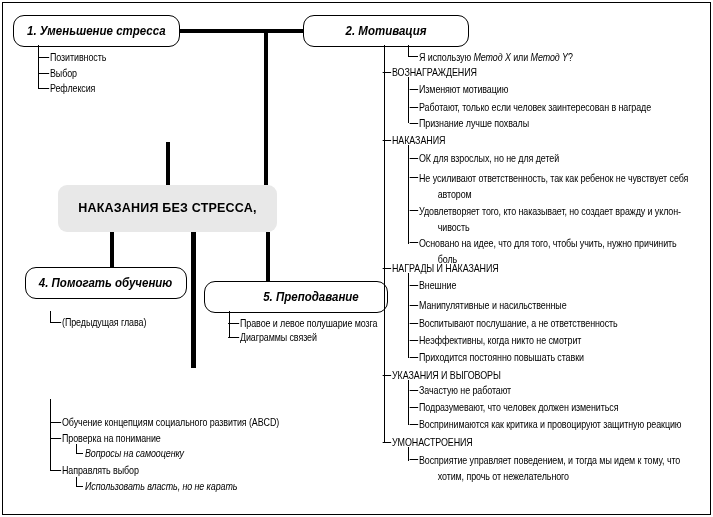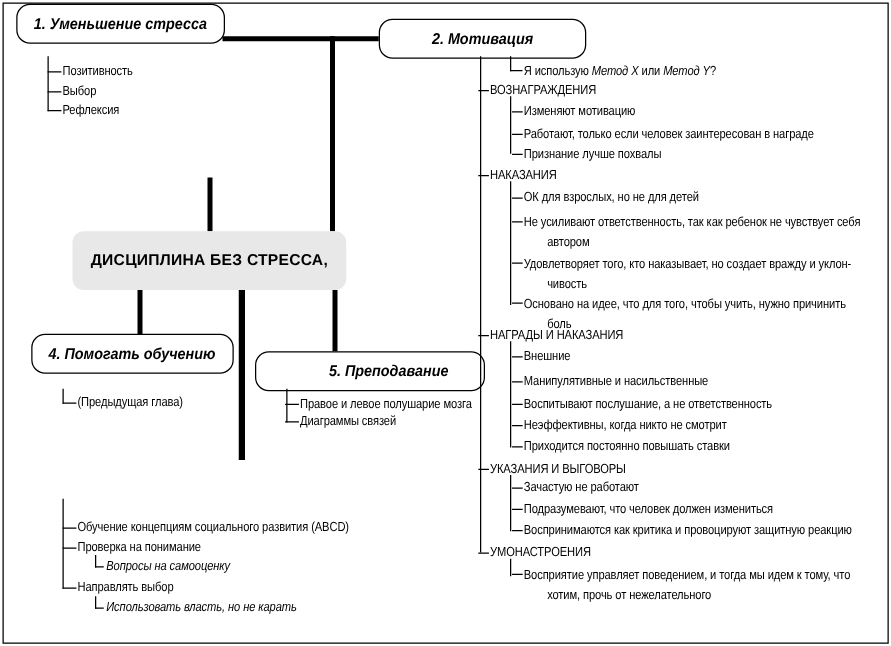--- a/index.html
+++ b/index.html
@@ -33,28 +33,28 @@
 <div class="page">
   <div class="frame"></div>
 
   <div class="thick" style="left:178px;top:29px;width:125px;height:4px;"></div>
   <div class="thick" style="left:264px;top:29px;width:4px;height:156px;"></div>
   <div class="thick" style="left:166px;top:142px;width:4px;height:43px;"></div>
   <div class="thick" style="left:110px;top:232px;width:4px;height:49px;"></div>
   <div class="thick" style="left:191px;top:232px;width:4.5px;height:136px;"></div>
   <div class="thick" style="left:266px;top:232px;width:4px;height:49px;"></div>
 
-  <div class="box" style="left:13px;top:3px;width:165px;height:30px;">
+  <div class="box" style="left:13px;top:15px;width:165px;height:30px;">
     <span class="t">1. Уменьшение стресса</span>
   </div>
   <div class="box" style="left:303px;top:15px;width:164px;height:30px;">
     <span class="t">2. Мотивация</span>
   </div>
   <div class="gray" style="left:58px;top:185px;width:219px;height:47px;">
-    <span>ДИСЦИПЛИНА БЕЗ СТРЕССА,</span>
+    <span>НАКАЗАНИЯ БЕЗ СТРЕССА,</span>
   </div>
   <div class="box" style="left:25px;top:267px;width:160px;height:30px;">
     <span class="t">4. Помогать обучению</span>
   </div>
   <div class="box" style="left:204px;top:281px;width:153px;height:30px;padding-left:29px;">
     <span class="t">5. Преподавание</span>
   </div>
 
   <div class="ltree">
     <div class="spine" style="left:38px;top:45px;height:44px;"></div>

